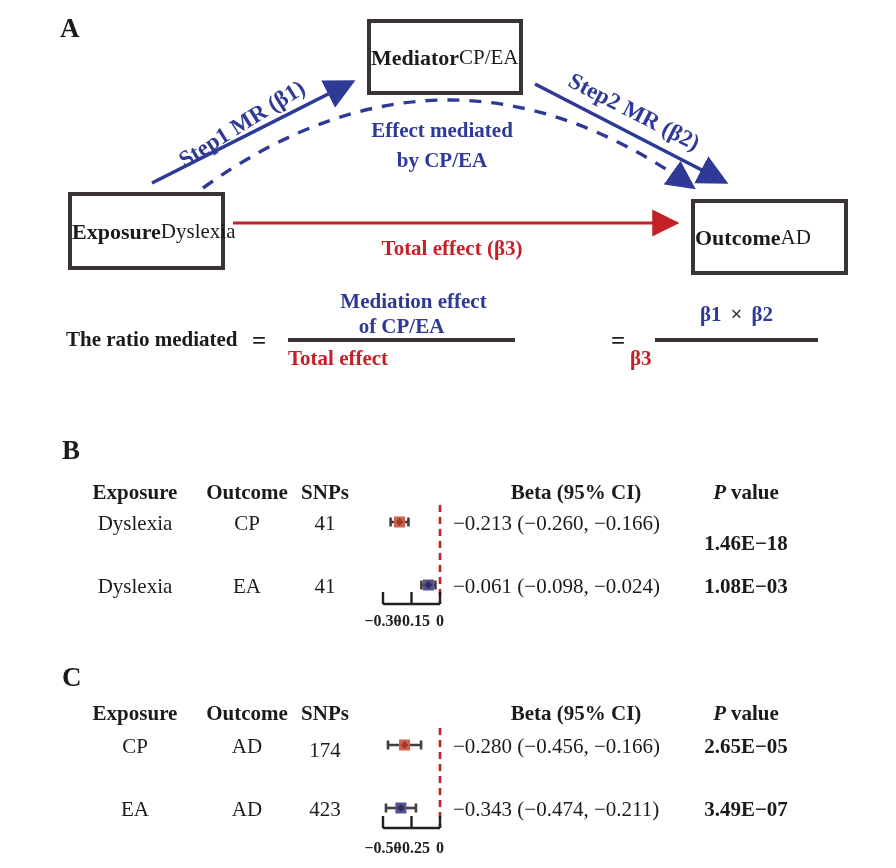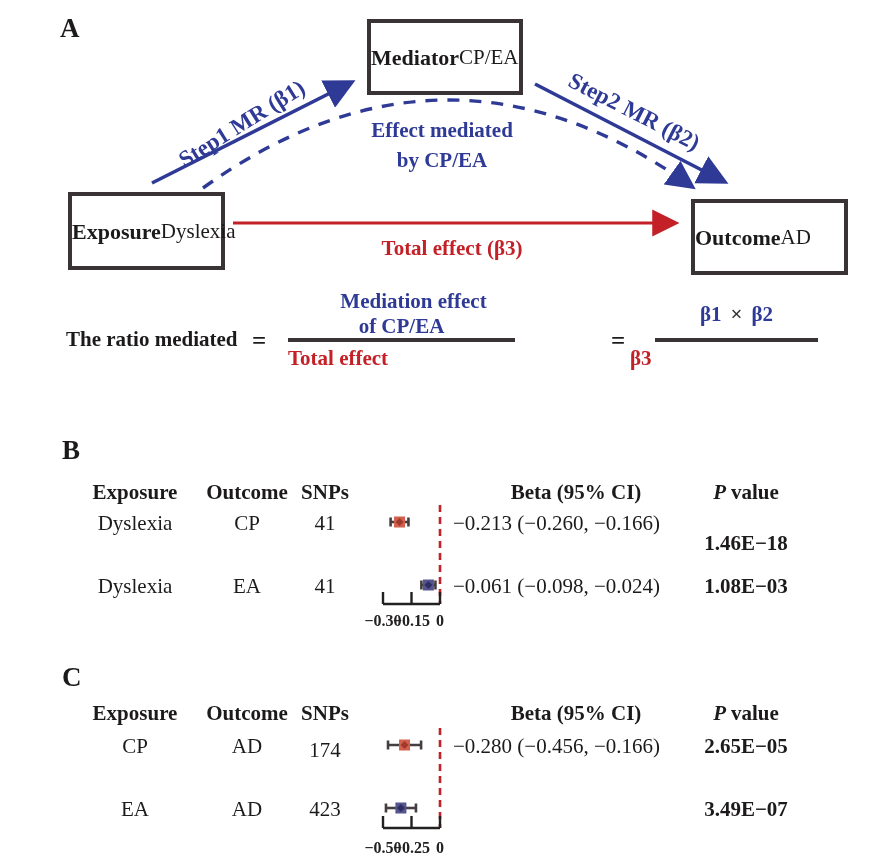--- a/index.html
+++ b/index.html
@@ -153,20 +153,21 @@
 
   <div class="cell col-exp" style="top:733px;">CP</div>
   <div class="cell col-out" style="top:733px;">AD</div>
   <div class="cell col-snp" style="top:705px;margin-top:32px;">174</div>
   <div class="cell col-beta" style="top:733px;">−0.280 (−0.456, −0.166)</div>
   <div class="cell bold col-p" style="top:733px;">2.65E−05</div>
 
   <div class="cell col-exp" style="top:796px;">EA</div>
   <div class="cell col-out" style="top:796px;">AD</div>
   <div class="cell col-snp" style="top:796px;">423</div>
+  <div class="cell col-beta" style="top:796px;">−0.343 (−0.474, −0.211)</div>
   <div class="cell bold col-p" style="top:796px;">3.49E−07</div>
 
   <svg id="forest-c" class="overlay" style="left:340px;top:690px;" width="150" height="175" viewBox="0 0 150 175">
       <line x1="100" x2="100" y1="38" y2="138" stroke="#c32027" stroke-width="2.6" stroke-dasharray="7 5"></line>
       <path d="M43 138 H100 M43 138 V126 M71.5 138 V126 M100 138 V126" stroke="#232020" fill="none" stroke-width="2.4"></path>
       <text x="43" y="163" text-anchor="middle" font-size="16" font-weight="bold" fill="#232020">−0.50</text>
       <text x="71.5" y="163" text-anchor="middle" font-size="16" font-weight="bold" fill="#232020">−0.25</text>
       <text x="100" y="163" text-anchor="middle" font-size="16" font-weight="bold" fill="#232020">0</text>
       <line x1="48.016" x2="81.076" y1="55" y2="55" stroke="#453e3e" stroke-width="2.6"></line>
       <line x1="48.016" x2="48.016" y1="50.5" y2="59.5" stroke="#453e3e" stroke-width="2.6"></line>

